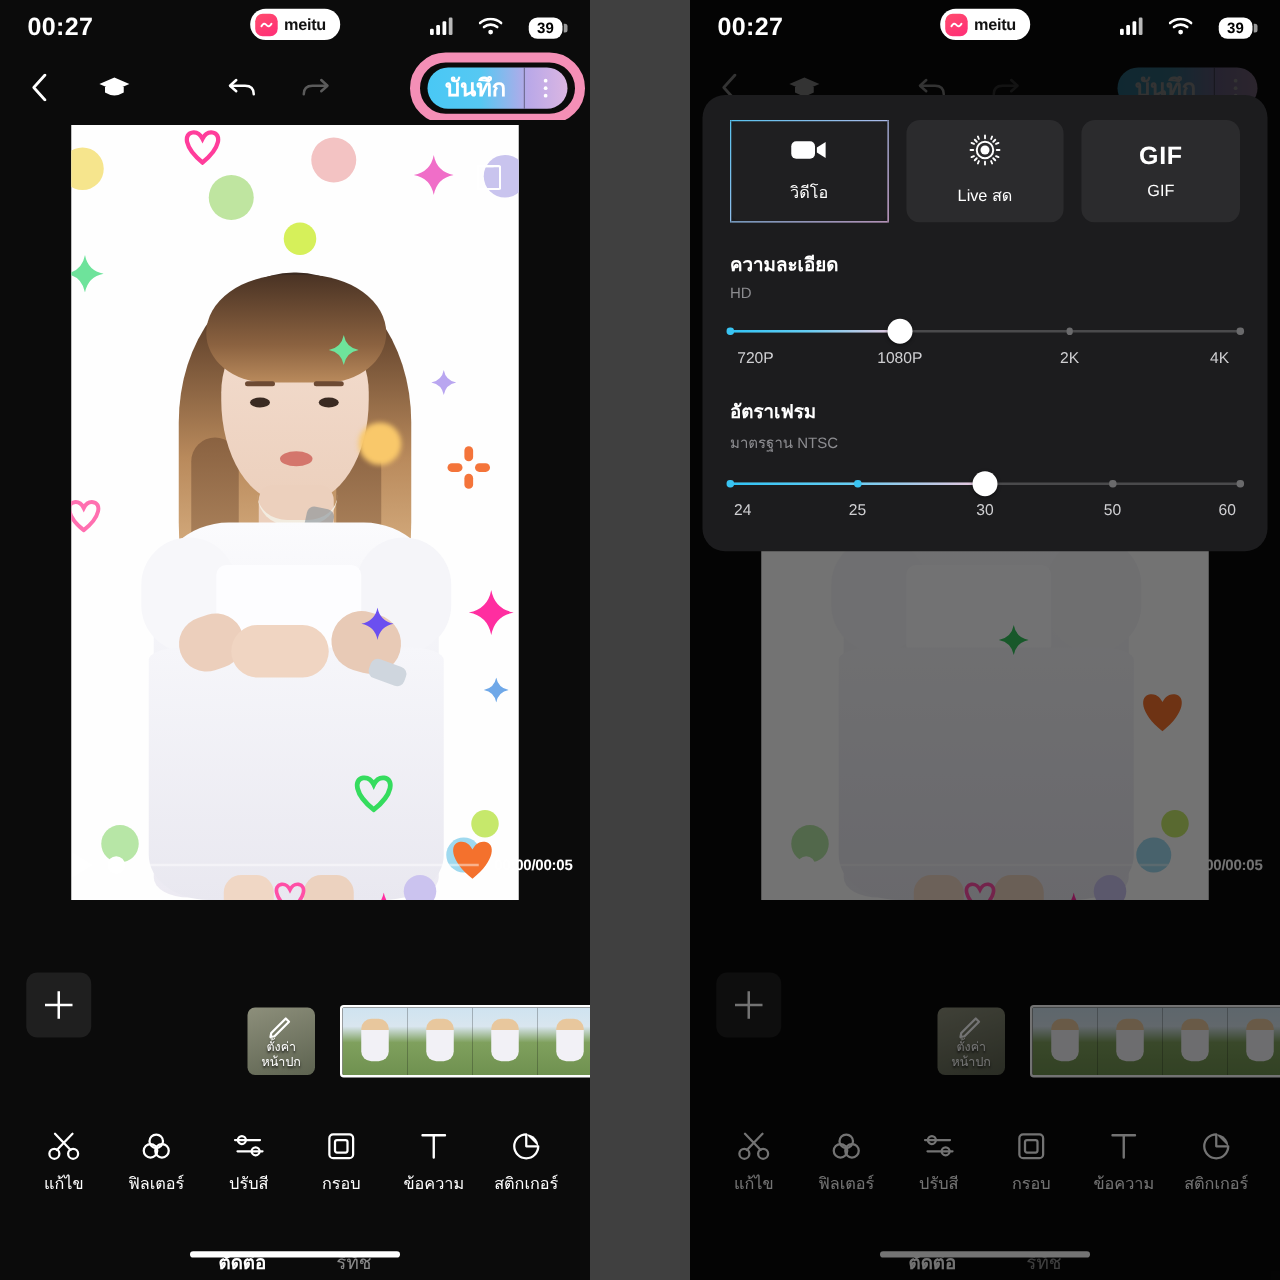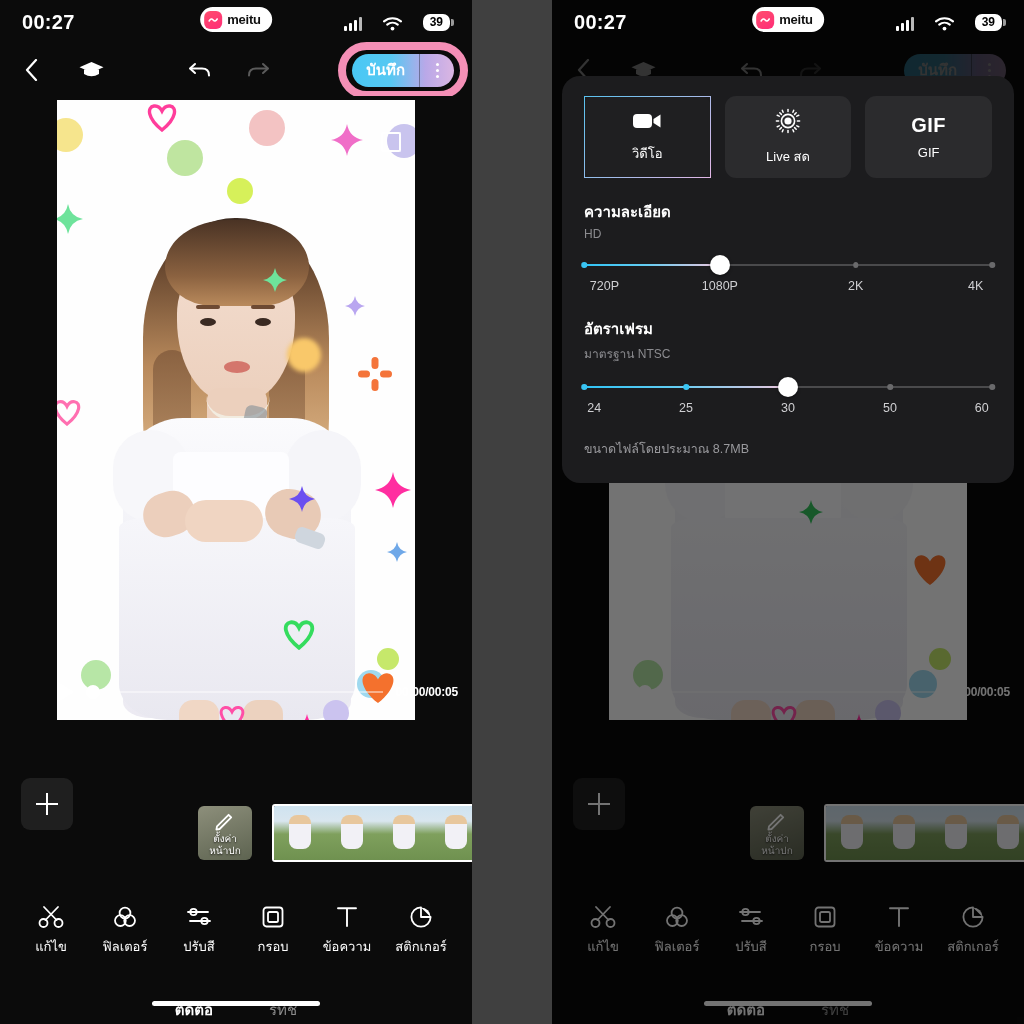--- a/index.html
+++ b/index.html
@@ -51,21 +51,21 @@
     background: linear-gradient(150deg,#ff4d6d,#ff2d78);
     display: flex; align-items: center; justify-content: center;
   }
   .meitu-mark svg { display: block; }
   .meitu-word {
     color: #111; font-size: 13px; font-weight: bold;
     letter-spacing: -.2px;
   }
   .sb-right {
     margin-left: auto;
-    display: flex; align-items: flex-end; gap: 21px;
+    display: flex; align-items: flex-start; gap: 21px;
   }
   .sig { display: flex; align-items: flex-end; gap: 2px; height: 14px; }
   .sig i { display:block; width: 3px; background: #fff; border-radius: 1px; }
   .sig i:nth-child(1){height:5px}
   .sig i:nth-child(2){height:8px}
   .sig i:nth-child(3){height:11px}
   .sig i:nth-child(4){height:14px; background:#b9b9b9}
   .wifi svg { display: block; }
   .batt {
     background: #fff; color: #000;
@@ -100,21 +100,21 @@
   }
   .save-group {
     display: flex; align-items: stretch;
     border-radius: 17px; overflow: hidden;
     height: 33px;
     background: linear-gradient(90deg,#49c8f5 0%,#56c8f2 38%,#b9a8e8 72%,#dbb6e2 100%);
   }
   .save-btn {
     display:flex; align-items:center; justify-content:center;
     padding: 0 14px;
-    color:#fff; font-size: 15px; font-weight: bold;
+    color:#fff; font-size: 19px; font-weight: bold;
     border-right: 1px solid rgba(0,0,0,.35);
   }
   .save-more {
     width: 34px; display:flex; flex-direction:column;
     align-items:center; justify-content:center; gap:3px;
   }
   .save-more i { width:3px;height:3px;border-radius:50%;background:#fff;display:block; }
   .hl-ring {
     position:absolute;
     left:-14px; top:-12px;
@@ -925,17 +925,16 @@
         <span class="s-knob" style="left:50%"></span>
       </div>
       <div class="s-labels">
         <span style="left:2.5%">24</span>
         <span style="left:25%">25</span>
         <span style="left:50%">30</span>
         <span style="left:75%">50</span>
         <span style="left:97.5%">60</span>
       </div>
 
-      <div class="filesize">ขนาดไฟล์โดยประมาณ 8.7MB</div>
     </div>
   </div>
 
 </div>
 
 </body></html>

